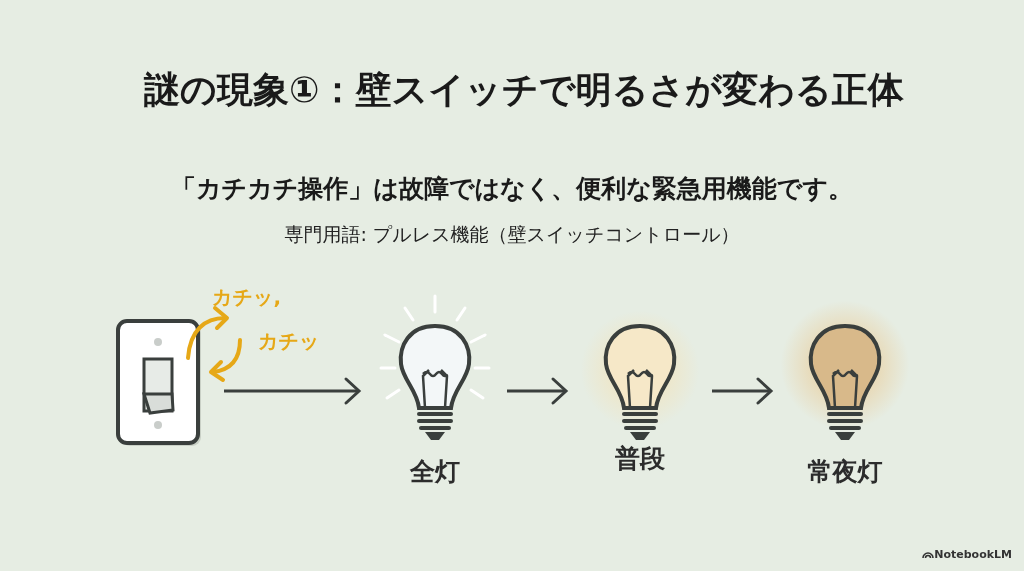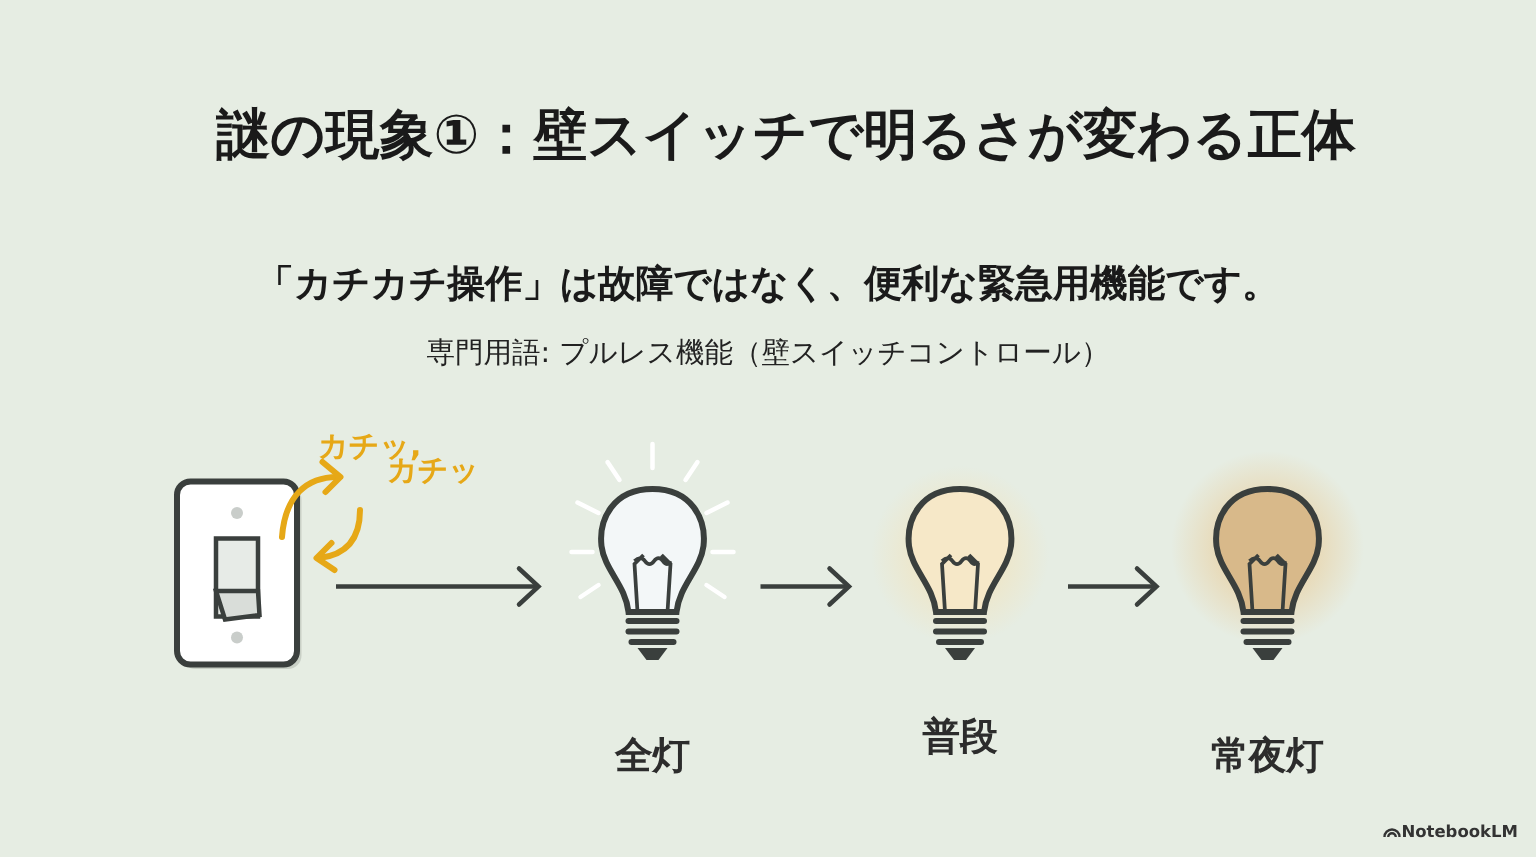--- a/index.html
+++ b/index.html
@@ -2,21 +2,21 @@
 <html><head>
 <meta charset="utf-8">
 <style>
   html,body{margin:0;padding:0;}
   body{width:1024px;height:571px;overflow:hidden;background:#e6ede3;font-family:"DejaVu Sans",sans-serif;position:relative;color:#1a1a1a;}
   .title{position:absolute;left:0;width:1024px;top:66px;text-align:center;font-size:36px;font-weight:bold;letter-spacing:0px;margin-left:12px;}
   .subtitle{position:absolute;left:0;width:1024px;top:172px;text-align:center;font-size:25px;font-weight:bold;}
   .term{position:absolute;left:0;width:1024px;top:222px;text-align:center;font-size:19px;font-weight:normal;color:#222;}
   .abs{position:absolute;}
   .click{position:absolute;color:#e6a817;font-weight:bold;font-size:20px;}
-  .label{position:absolute;font-size:25px;font-weight:bold;color:#2c2c2c;text-align:center;width:120px;margin-top:32px;}
+  .label{position:absolute;font-size:25px;font-weight:bold;color:#2c2c2c;text-align:center;width:120px;}
   .brand{position:absolute;right:12px;bottom:10px;font-size:11px;font-weight:bold;color:#333;display:flex;align-items:center;gap:0;}
 </style>
 </head>
 <body>
 
 <div class="title">謎の現象①：壁スイッチで明るさが変わる正体</div>
 <div class="subtitle">「カチカチ操作」は故障ではなく、便利な緊急用機能です。</div>
 <div class="term">専門用語: プルレス機能（壁スイッチコントロール）</div>
 
 <svg class="abs" style="left:115px;top:318px" width="95" height="135">
@@ -28,21 +28,21 @@
   <path d="M29 76 L35 95 L58 92 L57 76 Z" fill="#d9ddd9" stroke="#3a3f3d" stroke-width="3"></path>
 </svg>
 
 <svg class="abs" style="left:185px;top:300px" width="70" height="85">
   <path d="M3 58 C 5 30, 20 18, 40 18" fill="none" stroke="#e6a817" stroke-width="4" stroke-linecap="round"></path>
   <path d="M30 8 L42 18 L32 28" fill="none" stroke="#e6a817" stroke-width="4" stroke-linecap="round" stroke-linejoin="round"></path>
   <path d="M55 40 C 55 60, 45 70, 28 72" fill="none" stroke="#e6a817" stroke-width="4" stroke-linecap="round"></path>
   <path d="M36 62 L26 72 L38 80" fill="none" stroke="#e6a817" stroke-width="4" stroke-linecap="round" stroke-linejoin="round"></path>
 </svg>
 <div class="click" style="left:212px;top:284px">カチッ,</div>
-<div class="click" style="left:258px;top:300px">カチッ</div>
+<div class="click" style="left:258px;top:328px">カチッ</div>
 
 <svg class="abs" style="left:222px;top:376px" width="142" height="30">
   <line x1="2" y1="15" x2="136" y2="15" stroke="#3a3f3d" stroke-width="3"></line>
   <path d="M124 3 L137 15 L124 27" fill="none" stroke="#3a3f3d" stroke-width="3" stroke-linecap="round"></path>
 </svg>
 <svg class="abs" style="left:505px;top:376px" width="66" height="30">
   <line x1="2" y1="15" x2="60" y2="15" stroke="#3a3f3d" stroke-width="3"></line>
   <path d="M48 3 L61 15 L48 27" fill="none" stroke="#3a3f3d" stroke-width="3" stroke-linecap="round"></path>
 </svg>
 <svg class="abs" style="left:710px;top:376px" width="66" height="30">

